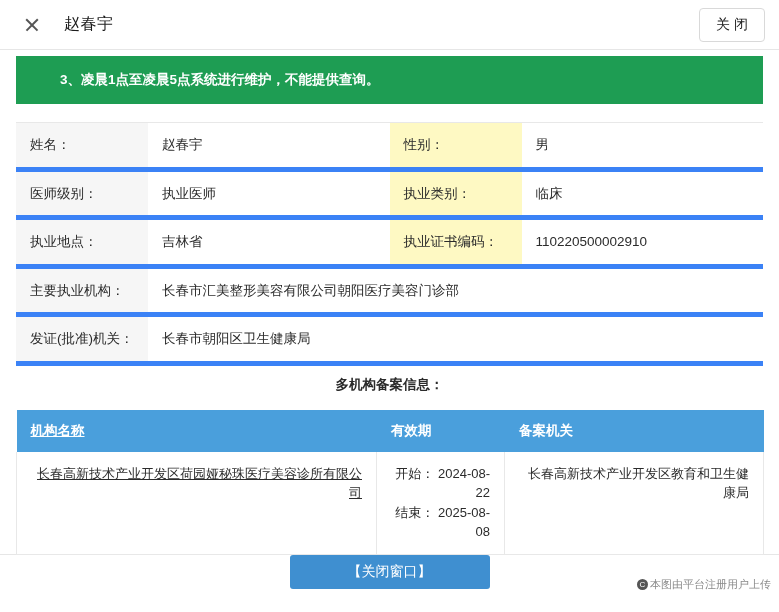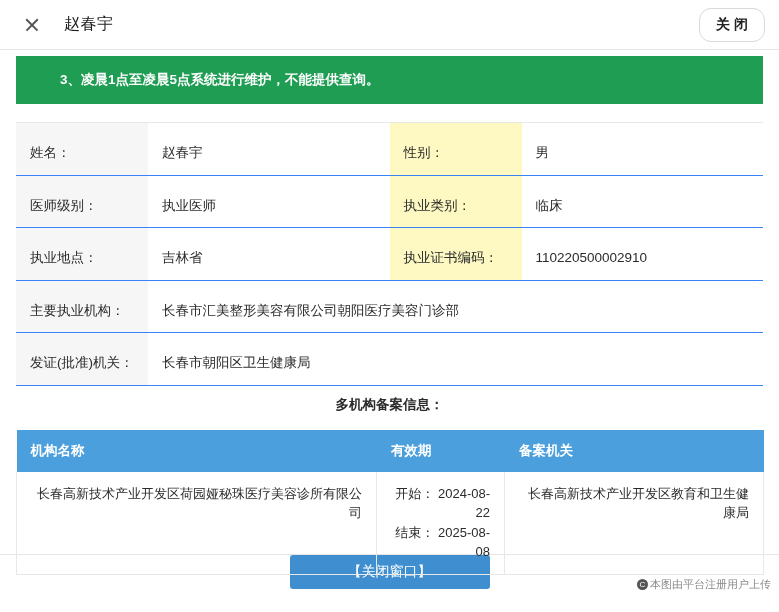--- a/index.html
+++ b/index.html
@@ -43,28 +43,27 @@
   .close-x:after { transform: rotate(-45deg); }
   .title-text {
     margin-left: 22px;
     font-size: 16px;
     color: #1c1c1c;
     letter-spacing: 0.5px;
   }
   .close-btn {
     margin-left: auto;
     border: 1px solid #d9d9d9;
-    border-radius: 12px;
+    border-radius: 4px;
     background: #fff;
     color: #222;
     font-size: 14px;
     padding: 7px 16px;
     cursor: pointer;
     font-family: "Liberation Sans", sans-serif;
-    font-weight: bold;
   }
 
   
   .notice {
     position: relative;
     margin: 6px 16px 0 16px;
     height: 48px;
     background: #1e9d53;
     color: #fff;
     font-size: 13.5px;
@@ -79,24 +78,24 @@
   
   .info-table {
     margin: 18px 16px 0 16px;
     width: 747px;
     border-collapse: collapse;
     table-layout: fixed;
     position: relative;
     z-index: 2;
   }
   .info-table td {
-    border-bottom: 1px solid #3b82f6;
+    border-bottom: 5px solid #3b82f6;
     font-size: 13.5px;
     color: #2b2b2b;
-    padding: 21px 10px 13px 14px;
+    padding: 13px 10px 13px 14px;
     vertical-align: middle;
     line-height: 1.3;
   }
   .info-table tr:first-child td { border-top: 1px solid #e8e8e8; }
   td.lbl { background: #f6f6f6; width: 132px; color: #2b2b2b; }
   td.val { background: #fff; }
   td.lbl2 { background: #fef9c3; width: 132px; }
   td.val2 { background: #fff; }
 
   
@@ -134,21 +133,21 @@
     font-size: 13px;
     color: #2b2b2b;
     padding: 12px 14px;
     border: 1px solid #e8e8e8;
     border-top: none;
     vertical-align: top;
     line-height: 1.5;
     text-align: right;
   }
   .rec-table td:first-child { border-left: 1px solid #e8e8e8; }
-  .col-name { width: 360px; }
+  .col-name { width: 360px; text-decoration: underline; }
   .col-valid { width: 128px; }
   .col-org { width: 259px; }
   .valid-line { display: block; }
 
   
   .footer {
     position: absolute;
     left: 0; right: 0;
     bottom: 0;
     height: 58px;

